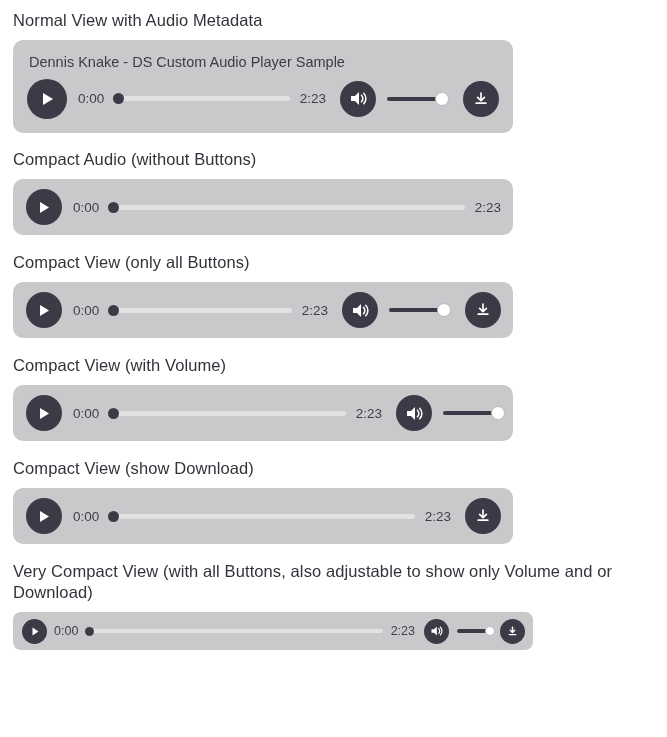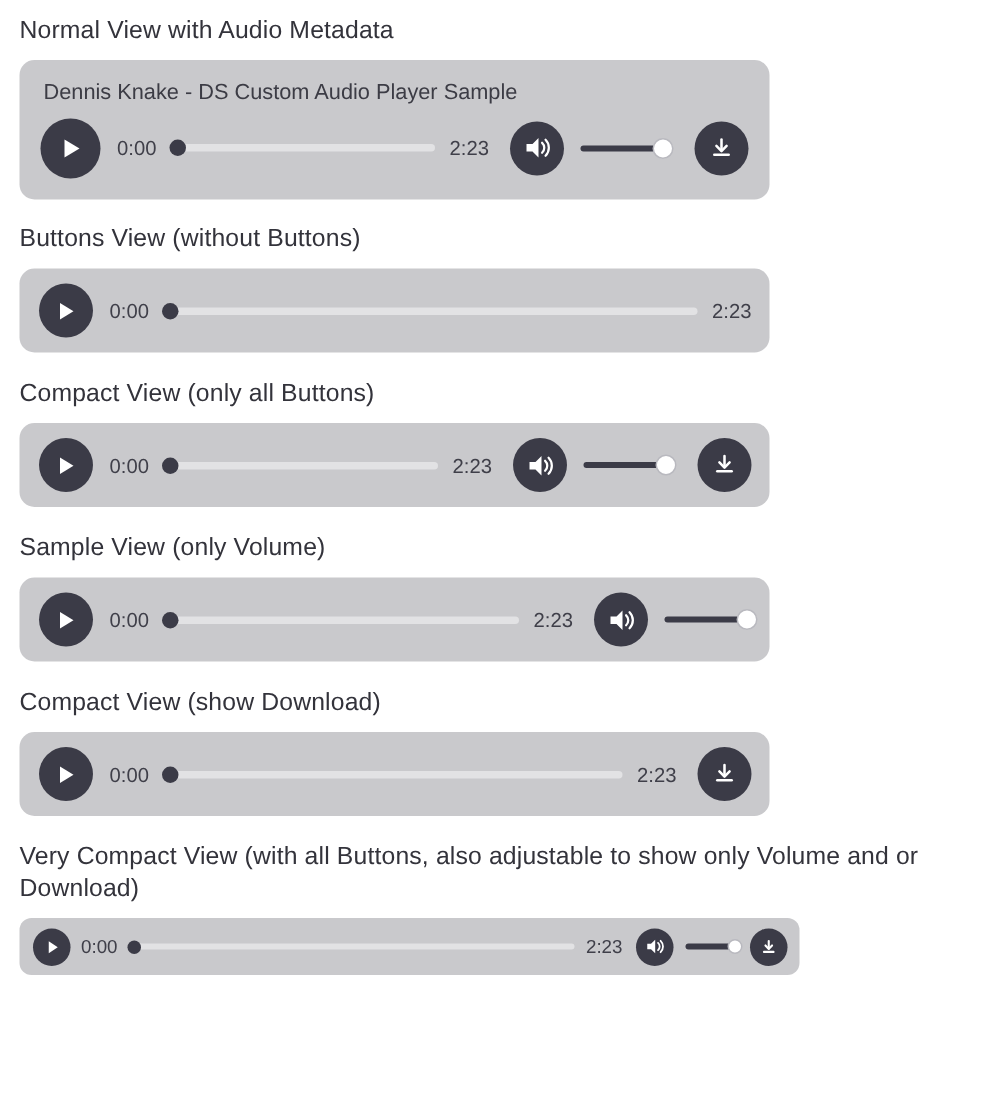--- a/index.html
+++ b/index.html
@@ -202,21 +202,21 @@
               <polyline points="5.6,7.3 9,10.7 12.4,7.3" stroke="#ffffff" stroke-width="1.7" fill="none" stroke-linecap="round" stroke-linejoin="round"></polyline>
               <path d="M4.2 13.2h9.6" stroke="#ffffff" stroke-width="1.7" stroke-linecap="round" fill="none"></path>
             </svg>
           </span>
         </div>
       </div>
     </div>
   </div>
 
   <div class="section">
-    <p class="section-title">Buttons View (without Buttons)</p>
+    <p class="section-title">Compact Audio (without Buttons)</p>
     <div class="player compact">
       <div class="circ md">
         <span>
           <svg width="14" height="15" viewBox="0 0 14 15">
               <polygon points="3,2 12,7.5 3,13" fill="#ffffff"></polygon>
             </svg>
         </span>
       </div>
       <span class="time cur">0:00</span>
       <div class="track">
@@ -263,21 +263,21 @@
             <path d="M9 3v7" stroke="#ffffff" stroke-width="1.7" stroke-linecap="round" fill="none"></path>
             <polyline points="5.6,7.3 9,10.7 12.4,7.3" stroke="#ffffff" stroke-width="1.7" fill="none" stroke-linecap="round" stroke-linejoin="round"></polyline>
             <path d="M4.2 13.2h9.6" stroke="#ffffff" stroke-width="1.7" stroke-linecap="round" fill="none"></path>
           </svg>
         </span>
       </div>
     </div>
   </div>
 
   <div class="section">
-    <p class="section-title">Sample View (only Volume)</p>
+    <p class="section-title">Compact View (with Volume)</p>
     <div class="player compact">
       <div class="circ md">
         <span>
           <svg width="14" height="15" viewBox="0 0 14 15">
               <polygon points="3,2 12,7.5 3,13" fill="#ffffff"></polygon>
             </svg>
         </span>
       </div>
       <span class="time cur">0:00</span>
       <div class="track">

